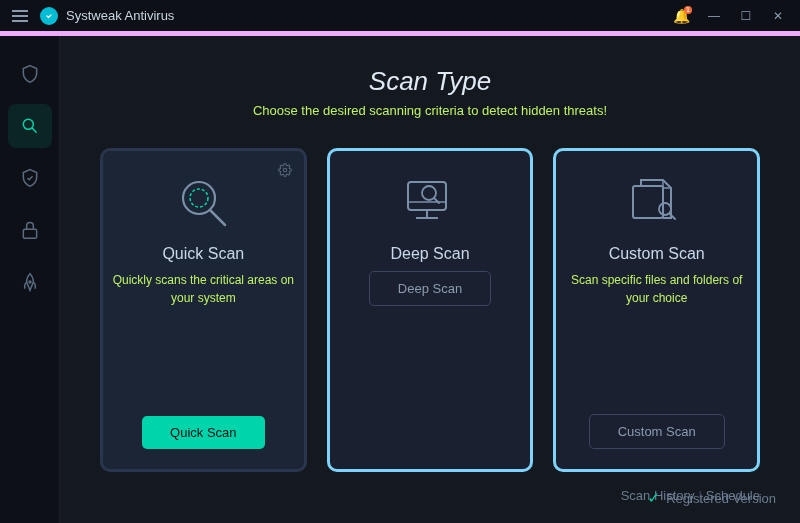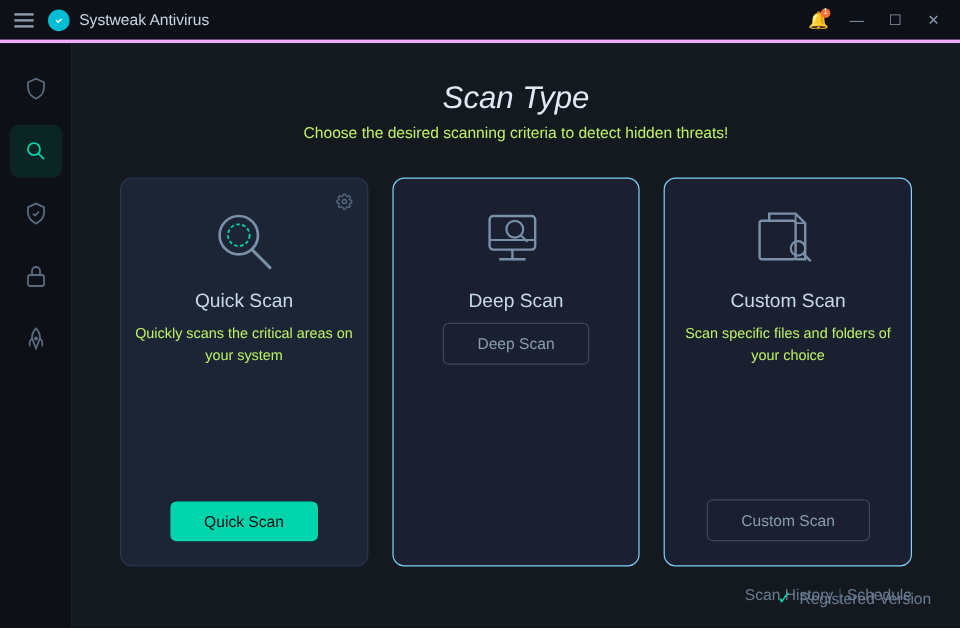--- a/index.html
+++ b/index.html
@@ -15,21 +15,21 @@
     }
 
     
     .title-bar {
       height: 36px;
       background: #0d1117;
       display: flex;
       align-items: center;
       justify-content: space-between;
       padding: 0 8px;
-      border-bottom: 3px solid #f0abfc;
+      border-bottom: 5px solid #f0abfc;
       flex-shrink: 0;
       gap: 38px;
     }
 
     .title-bar-left {
       display: flex;
       align-items: center;
       gap: 8px;
     }
 
@@ -190,21 +190,21 @@
       flex: 1;
       max-width: 220px;
       background: #1a2030;
       border-radius: 10px;
       padding: 20px 8px;
       display: flex;
       flex-direction: column;
       align-items: center;
       text-align: center;
       position: relative;
-      border: 1px solid #7dd3fc;
+      border: 3px solid #7dd3fc;
     }
 
     .scan-card.active {
       border-color: #2a3550;
       background: #1c2535;
     }
 
     .settings-icon {
       position: absolute;
       top: 12px;

